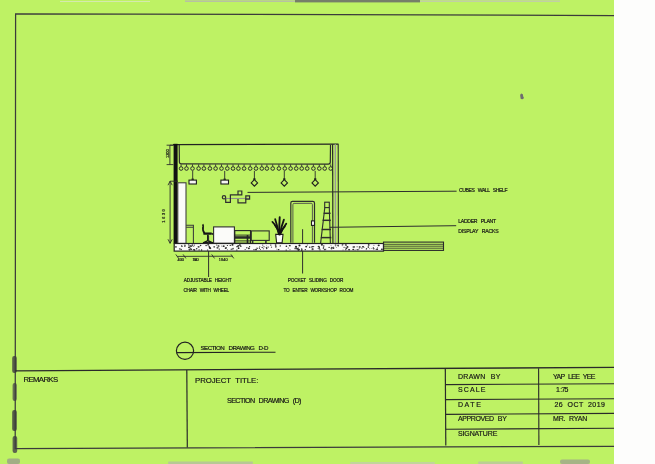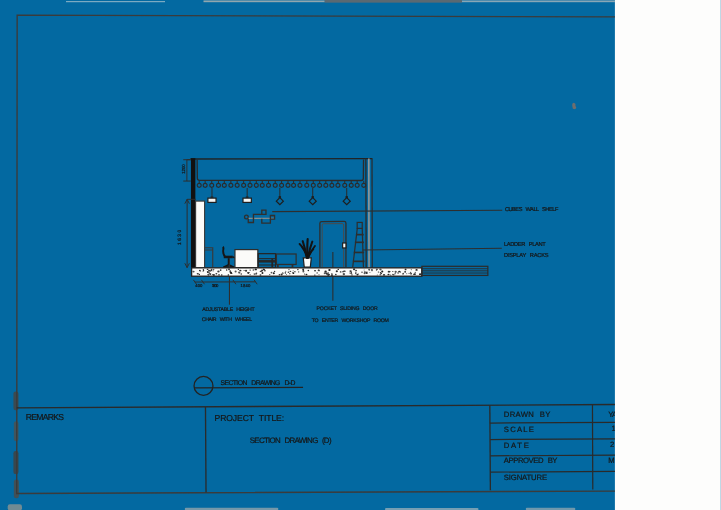--- a/index.html
+++ b/index.html
@@ -1,15 +1,15 @@
 <!DOCTYPE html>
 <html><head><meta charset="utf-8">
 <style>
 html,body{margin:0;padding:0;background:#fdfdfc;}
-#page{position:relative;width:559px;height:464px;background:#0369a1;overflow:hidden;}
+#page{position:relative;width:614px;height:464px;background:#bef264;overflow:hidden;}
 svg{position:absolute;left:0;top:0;}
 text{font-family:"Liberation Sans",sans-serif;fill:#161616;stroke:#161616;stroke-width:0.18px;}
 </style></head><body>
 <div id="page">
 <svg width="655" height="464" viewBox="0 0 655 464">
 
 <g>
 <rect x="295" y="0" width="125" height="2.4" fill="#6a6a6a" opacity="0.85"></rect>
 <rect x="185" y="0.4" width="110" height="1.6" fill="#b5b5b2" opacity="0.8"></rect>
 <rect x="420" y="0.4" width="140" height="1.6" fill="#c2c2bf" opacity="0.7"></rect>

